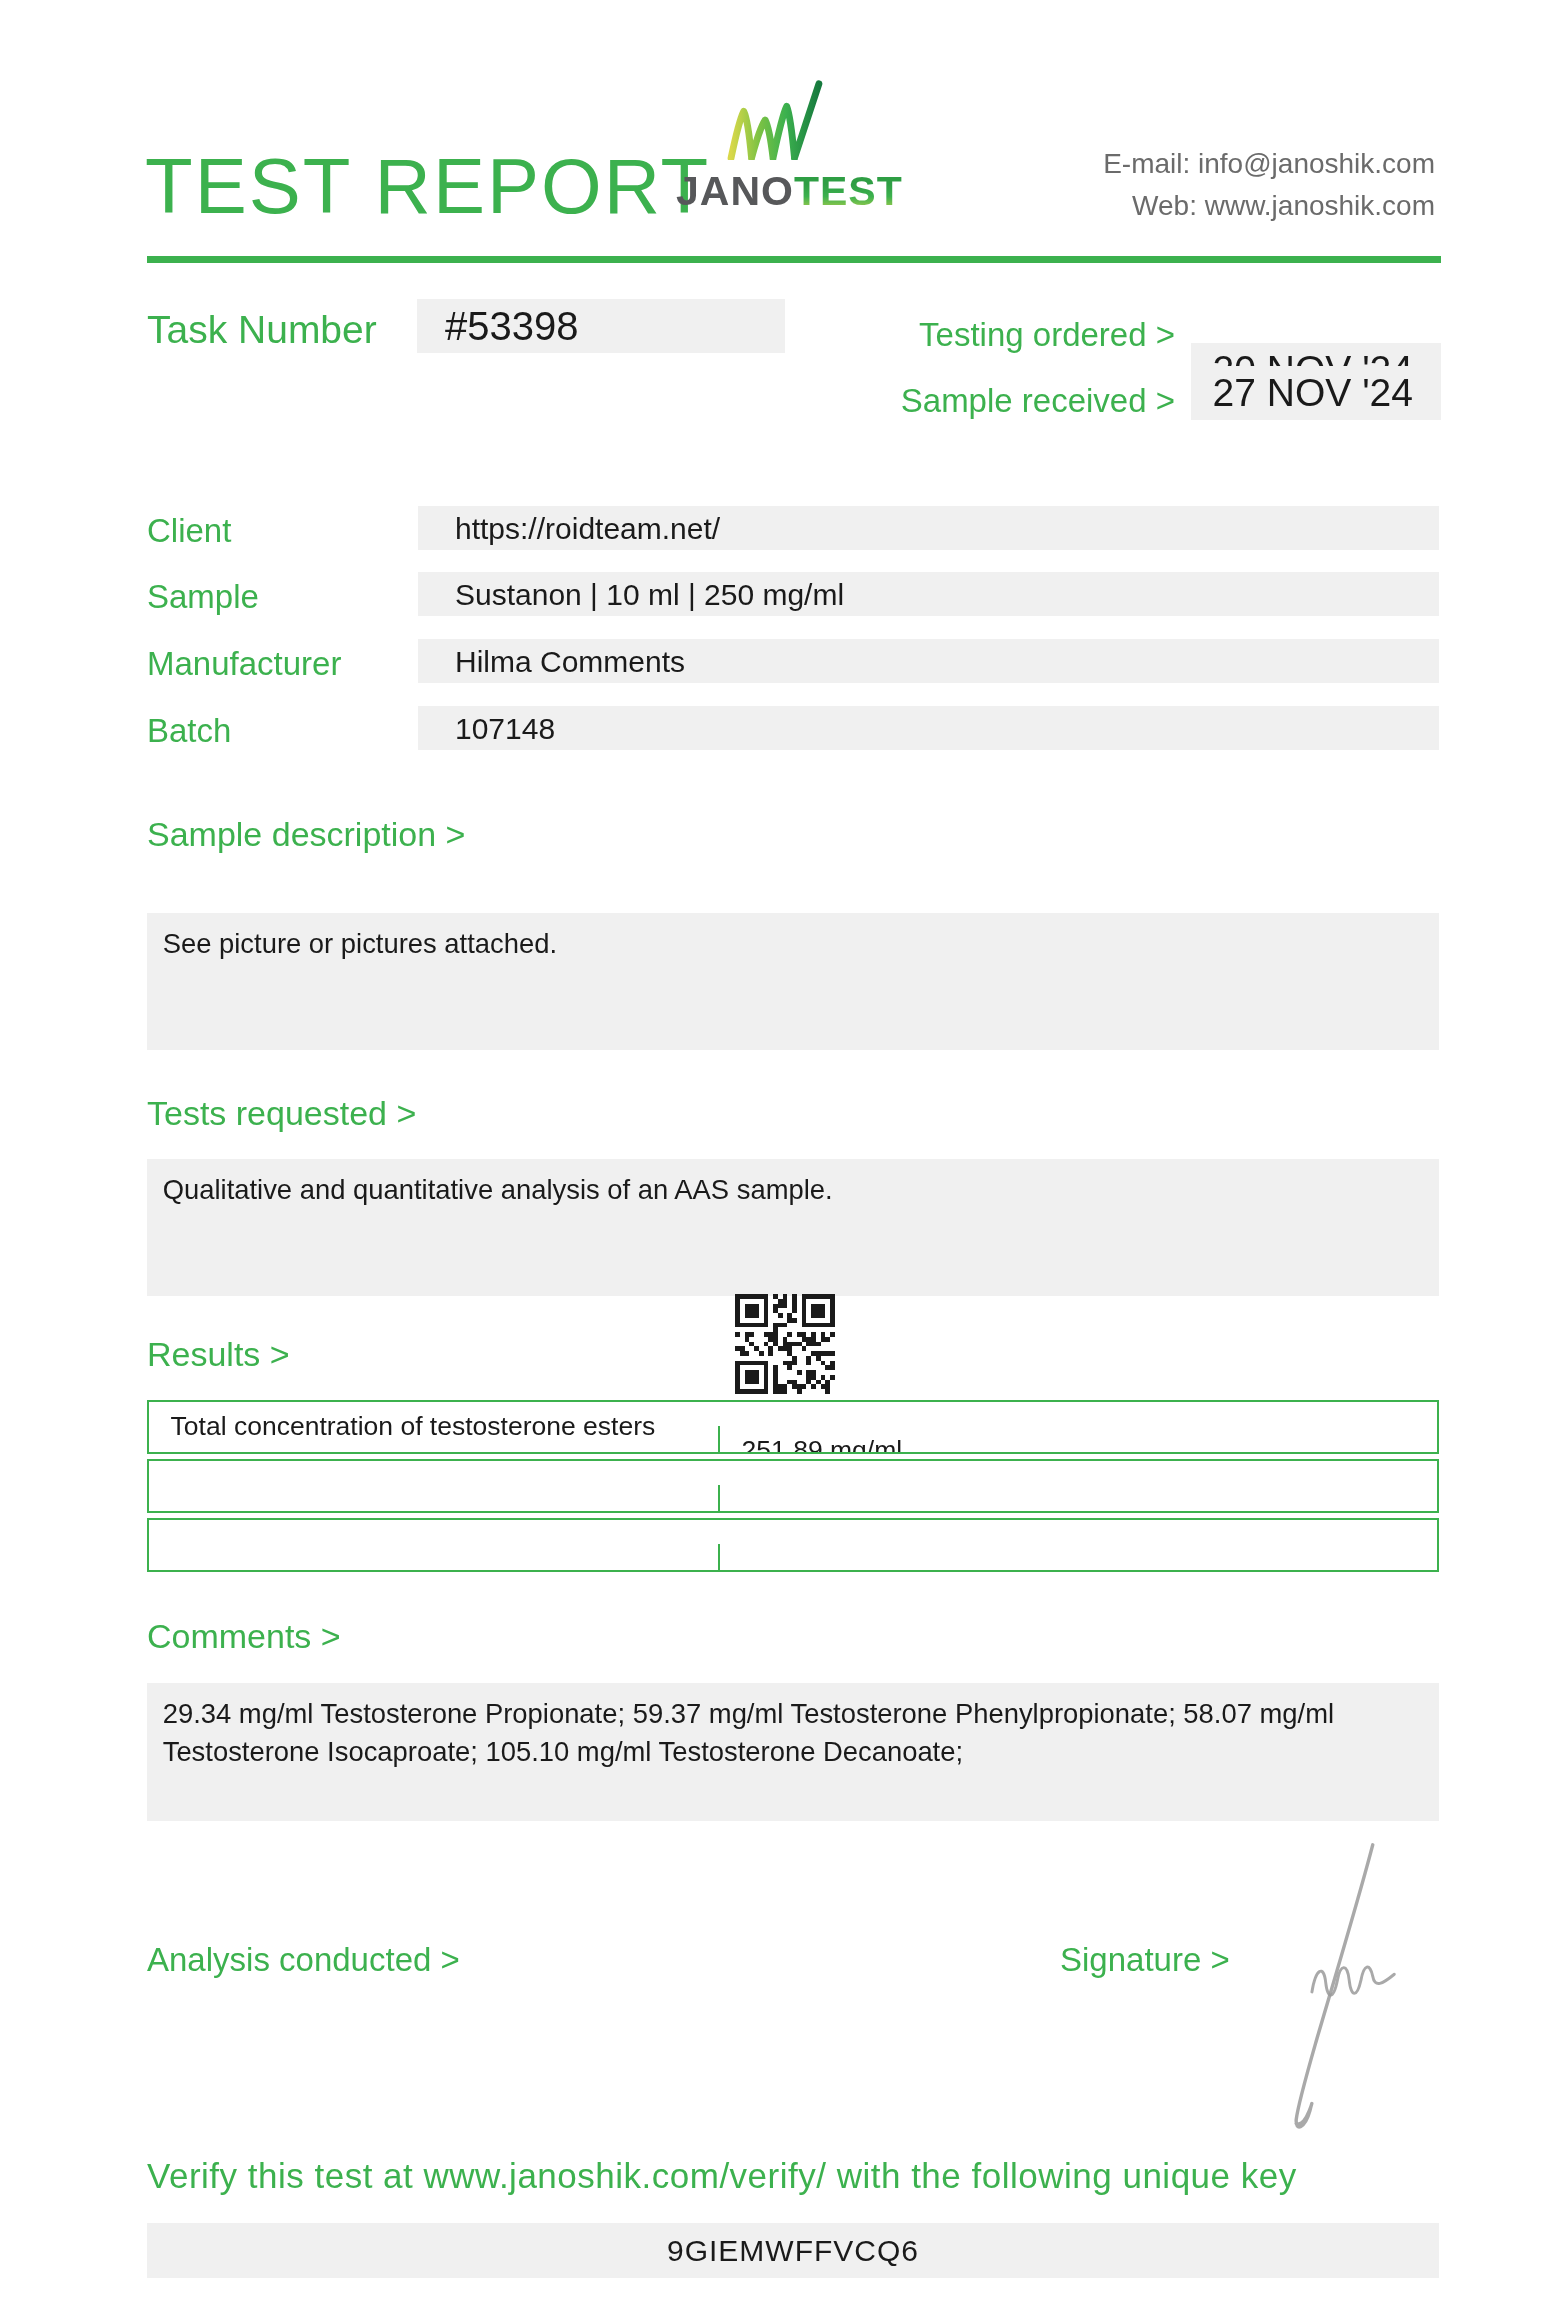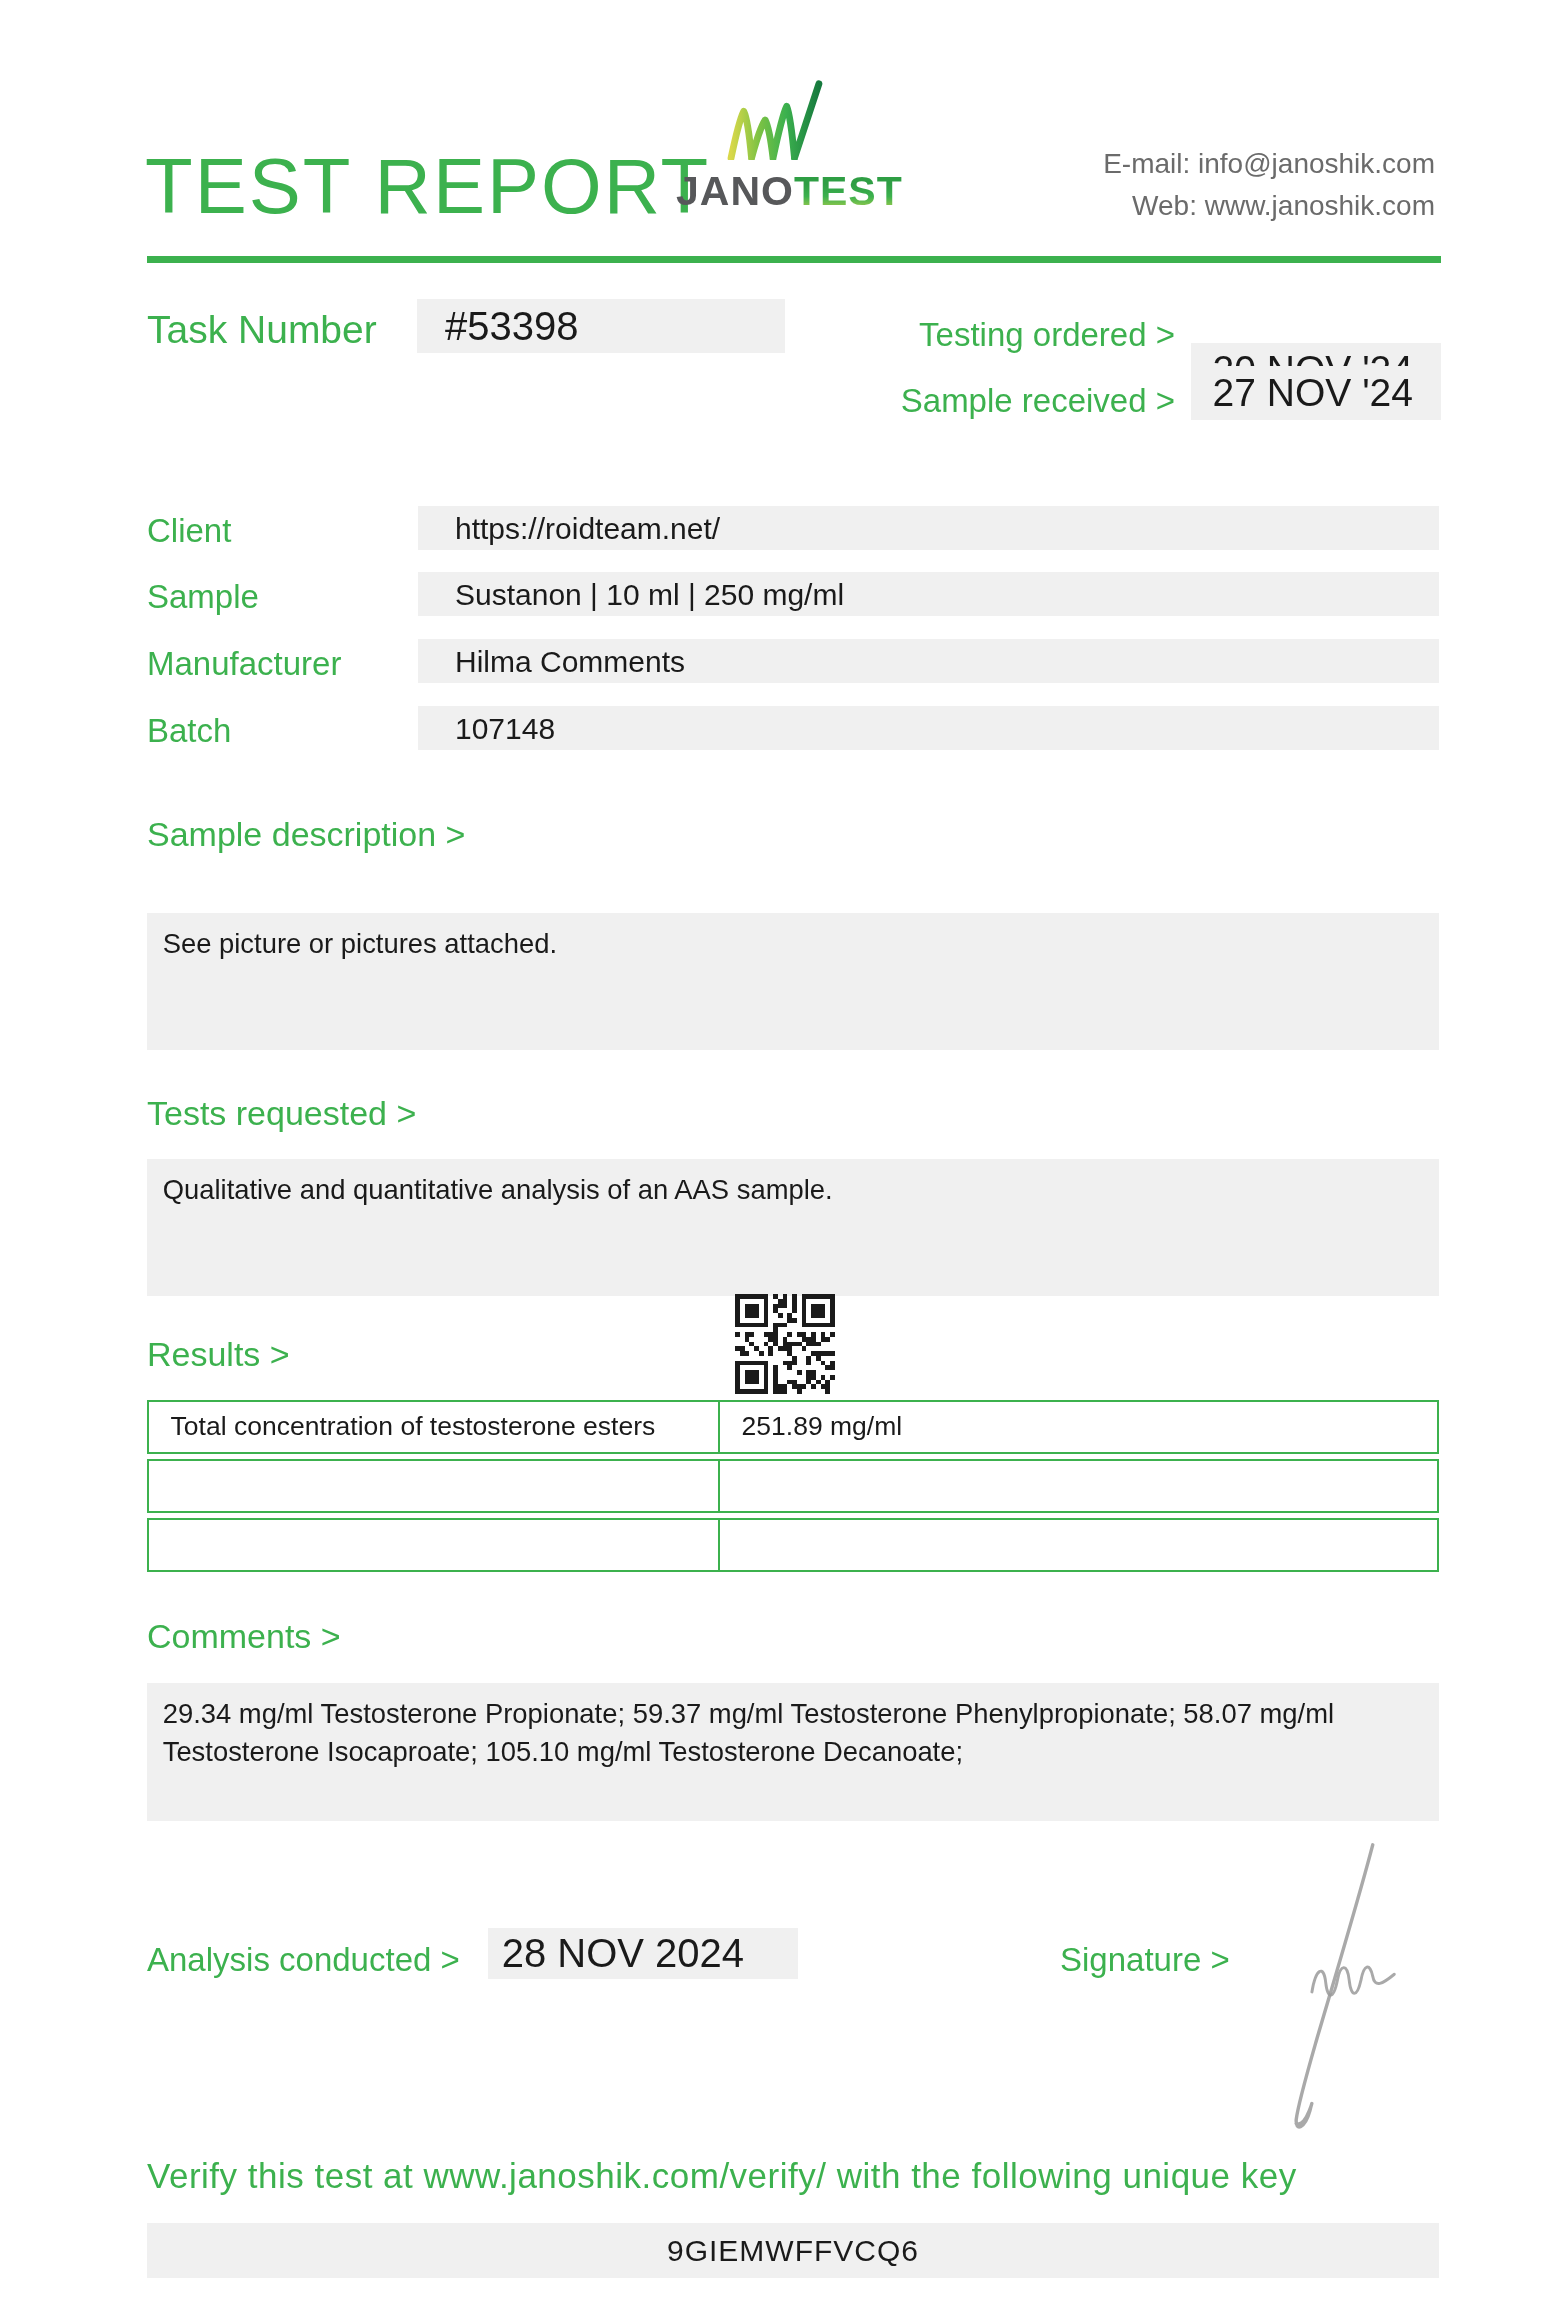--- a/index.html
+++ b/index.html
@@ -56,21 +56,21 @@
   .qr{position:absolute;left:735px;top:1294px;width:100px;height:100px;}
   
   .results-table{position:absolute;left:147px;top:1400px;width:1292px;}
   .result-row{
     display:grid;grid-template-columns:569px 1fr;
     border:2.9px solid #3cb14e;background:#fff;
     height:54px;box-sizing:border-box;margin-bottom:4.9px;
   }
   .result-row:last-child{margin-bottom:0;}
   .result-cell{font-size:26.5px;line-height:48px;padding-left:21.6px;box-sizing:border-box;overflow:hidden;white-space:nowrap;}
-  .result-cell.value{border-left:2.9px solid #3cb14e;}
+  .result-cell.value{border-left:2.9px solid #3cb14e;margin-top:24px;}
   
   .analysis-label{left:147px;top:1941px;font-size:33px;}
   .analysis-box{left:488px;top:1928px;width:310px;height:51px;font-size:40px;line-height:51px;padding-left:13.7px;box-sizing:border-box;}
   .signature-label{left:1060px;top:1941px;font-size:33px;}
   .signature-svg{position:absolute;left:1255px;top:1835px;width:157px;height:304px;}
   
   .verify-text{
     position:absolute;left:147px;top:2156px;width:1294px;
     font-size:35px;color:#3cb14e;white-space:nowrap;letter-spacing:0.5px;
   }
@@ -370,21 +370,20 @@
       <div class="result-cell value"></div>
     </div>
   </div>
 
   <div class="green-label section-heading" style="left:147px;top:1617px">Comments &gt;</div>
   <div class="gray-box text-box" style="top:1683px;height:138px">
     <span>29.34 mg/ml Testosterone Propionate; 59.37 mg/ml Testosterone Phenylpropionate; 58.07 mg/ml Testosterone Isocaproate; 105.10 mg/ml Testosterone Decanoate;</span>
   </div>
 
   <div class="green-label analysis-label">Analysis conducted &gt;</div>
-  <div class="gray-box analysis-box">28 NOV 2024</div>
 
   <div class="green-label signature-label">Signature &gt;</div>
 
   <svg class="signature-svg" viewBox="0 0 160 310">
     <path d="M120,10 C106,64 80,150 63,208 C53,243 44,274 42,290 C41,303 51,299 56,281 C62,257 53,301 42,294" fill="none" stroke="#9a9a9a" stroke-width="3.5" stroke-linecap="round" opacity="0.85"></path>
     <path d="M58,160 C62,136 70,132 72,150 C74,168 80,168 84,148 C87,132 94,130 96,148 C98,166 104,166 108,148 C111,132 117,130 120,144 C122,156 130,152 142,142" fill="none" stroke="#9a9a9a" stroke-width="3" stroke-linecap="round" opacity="0.85"></path>
   </svg>
 
   <div class="verify-text">Verify this test at www.janoshik.com/verify/ with the following unique key</div>
   <div class="gray-box key-box">9GIEMWFFVCQ6</div>

